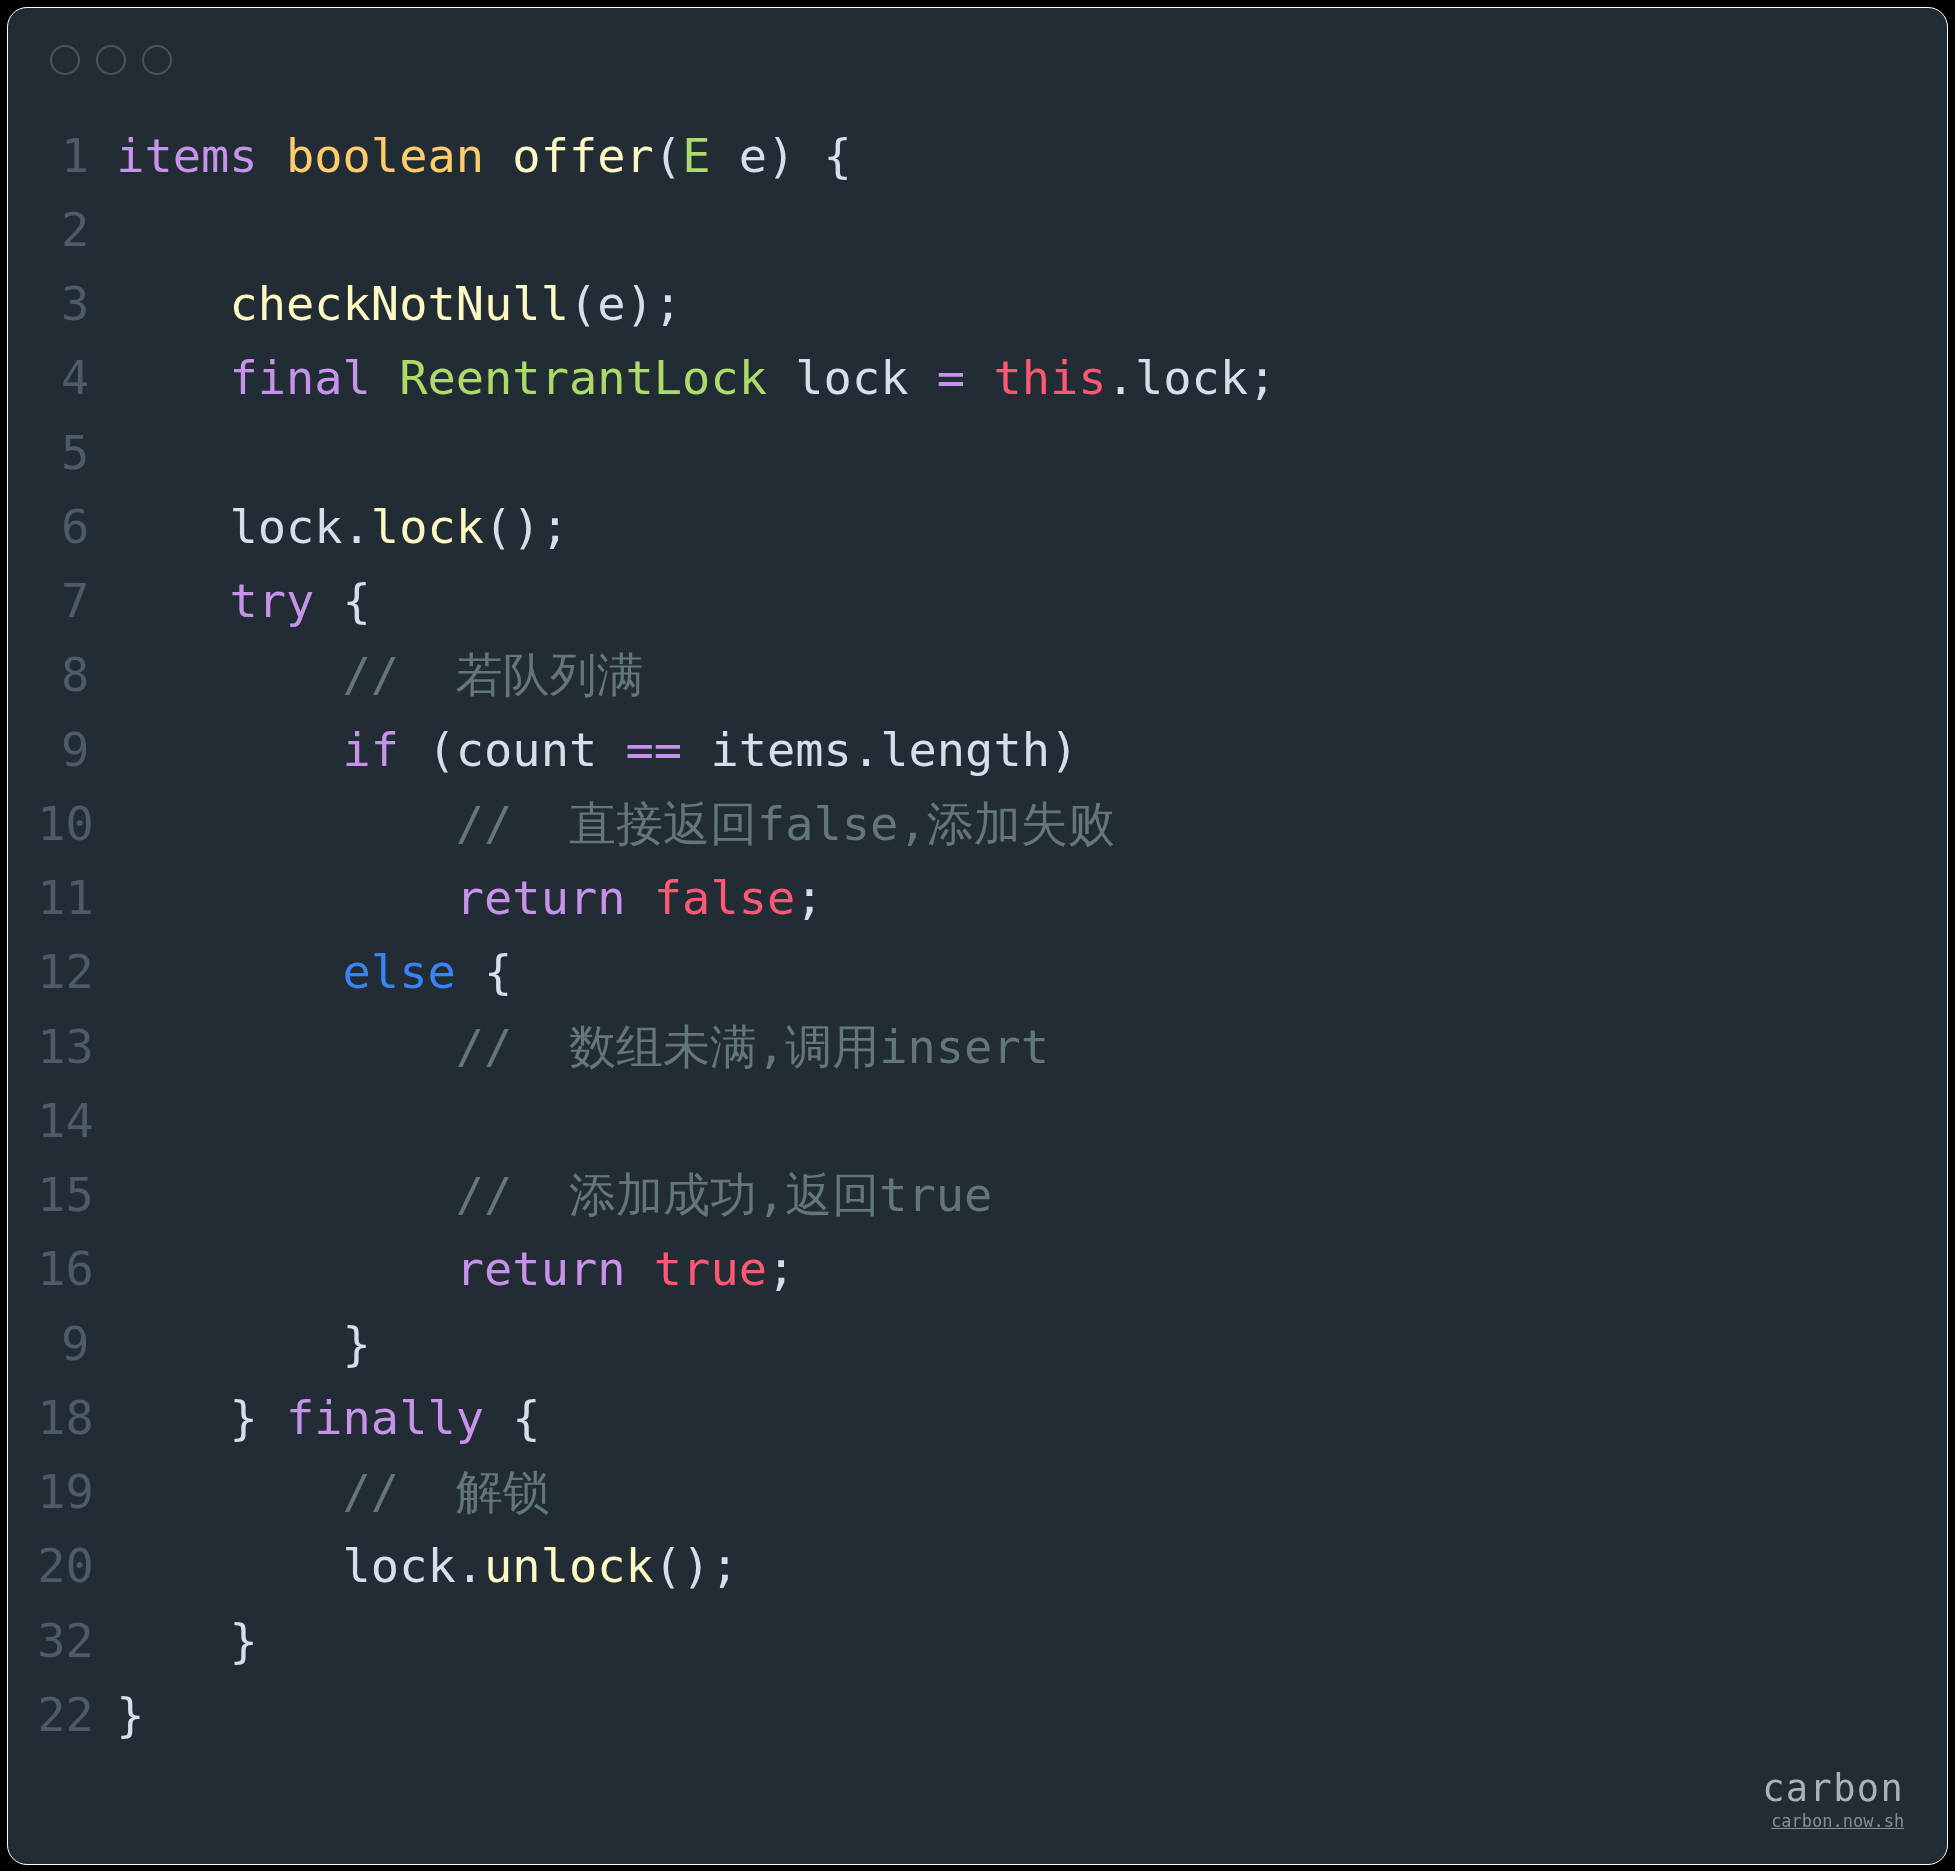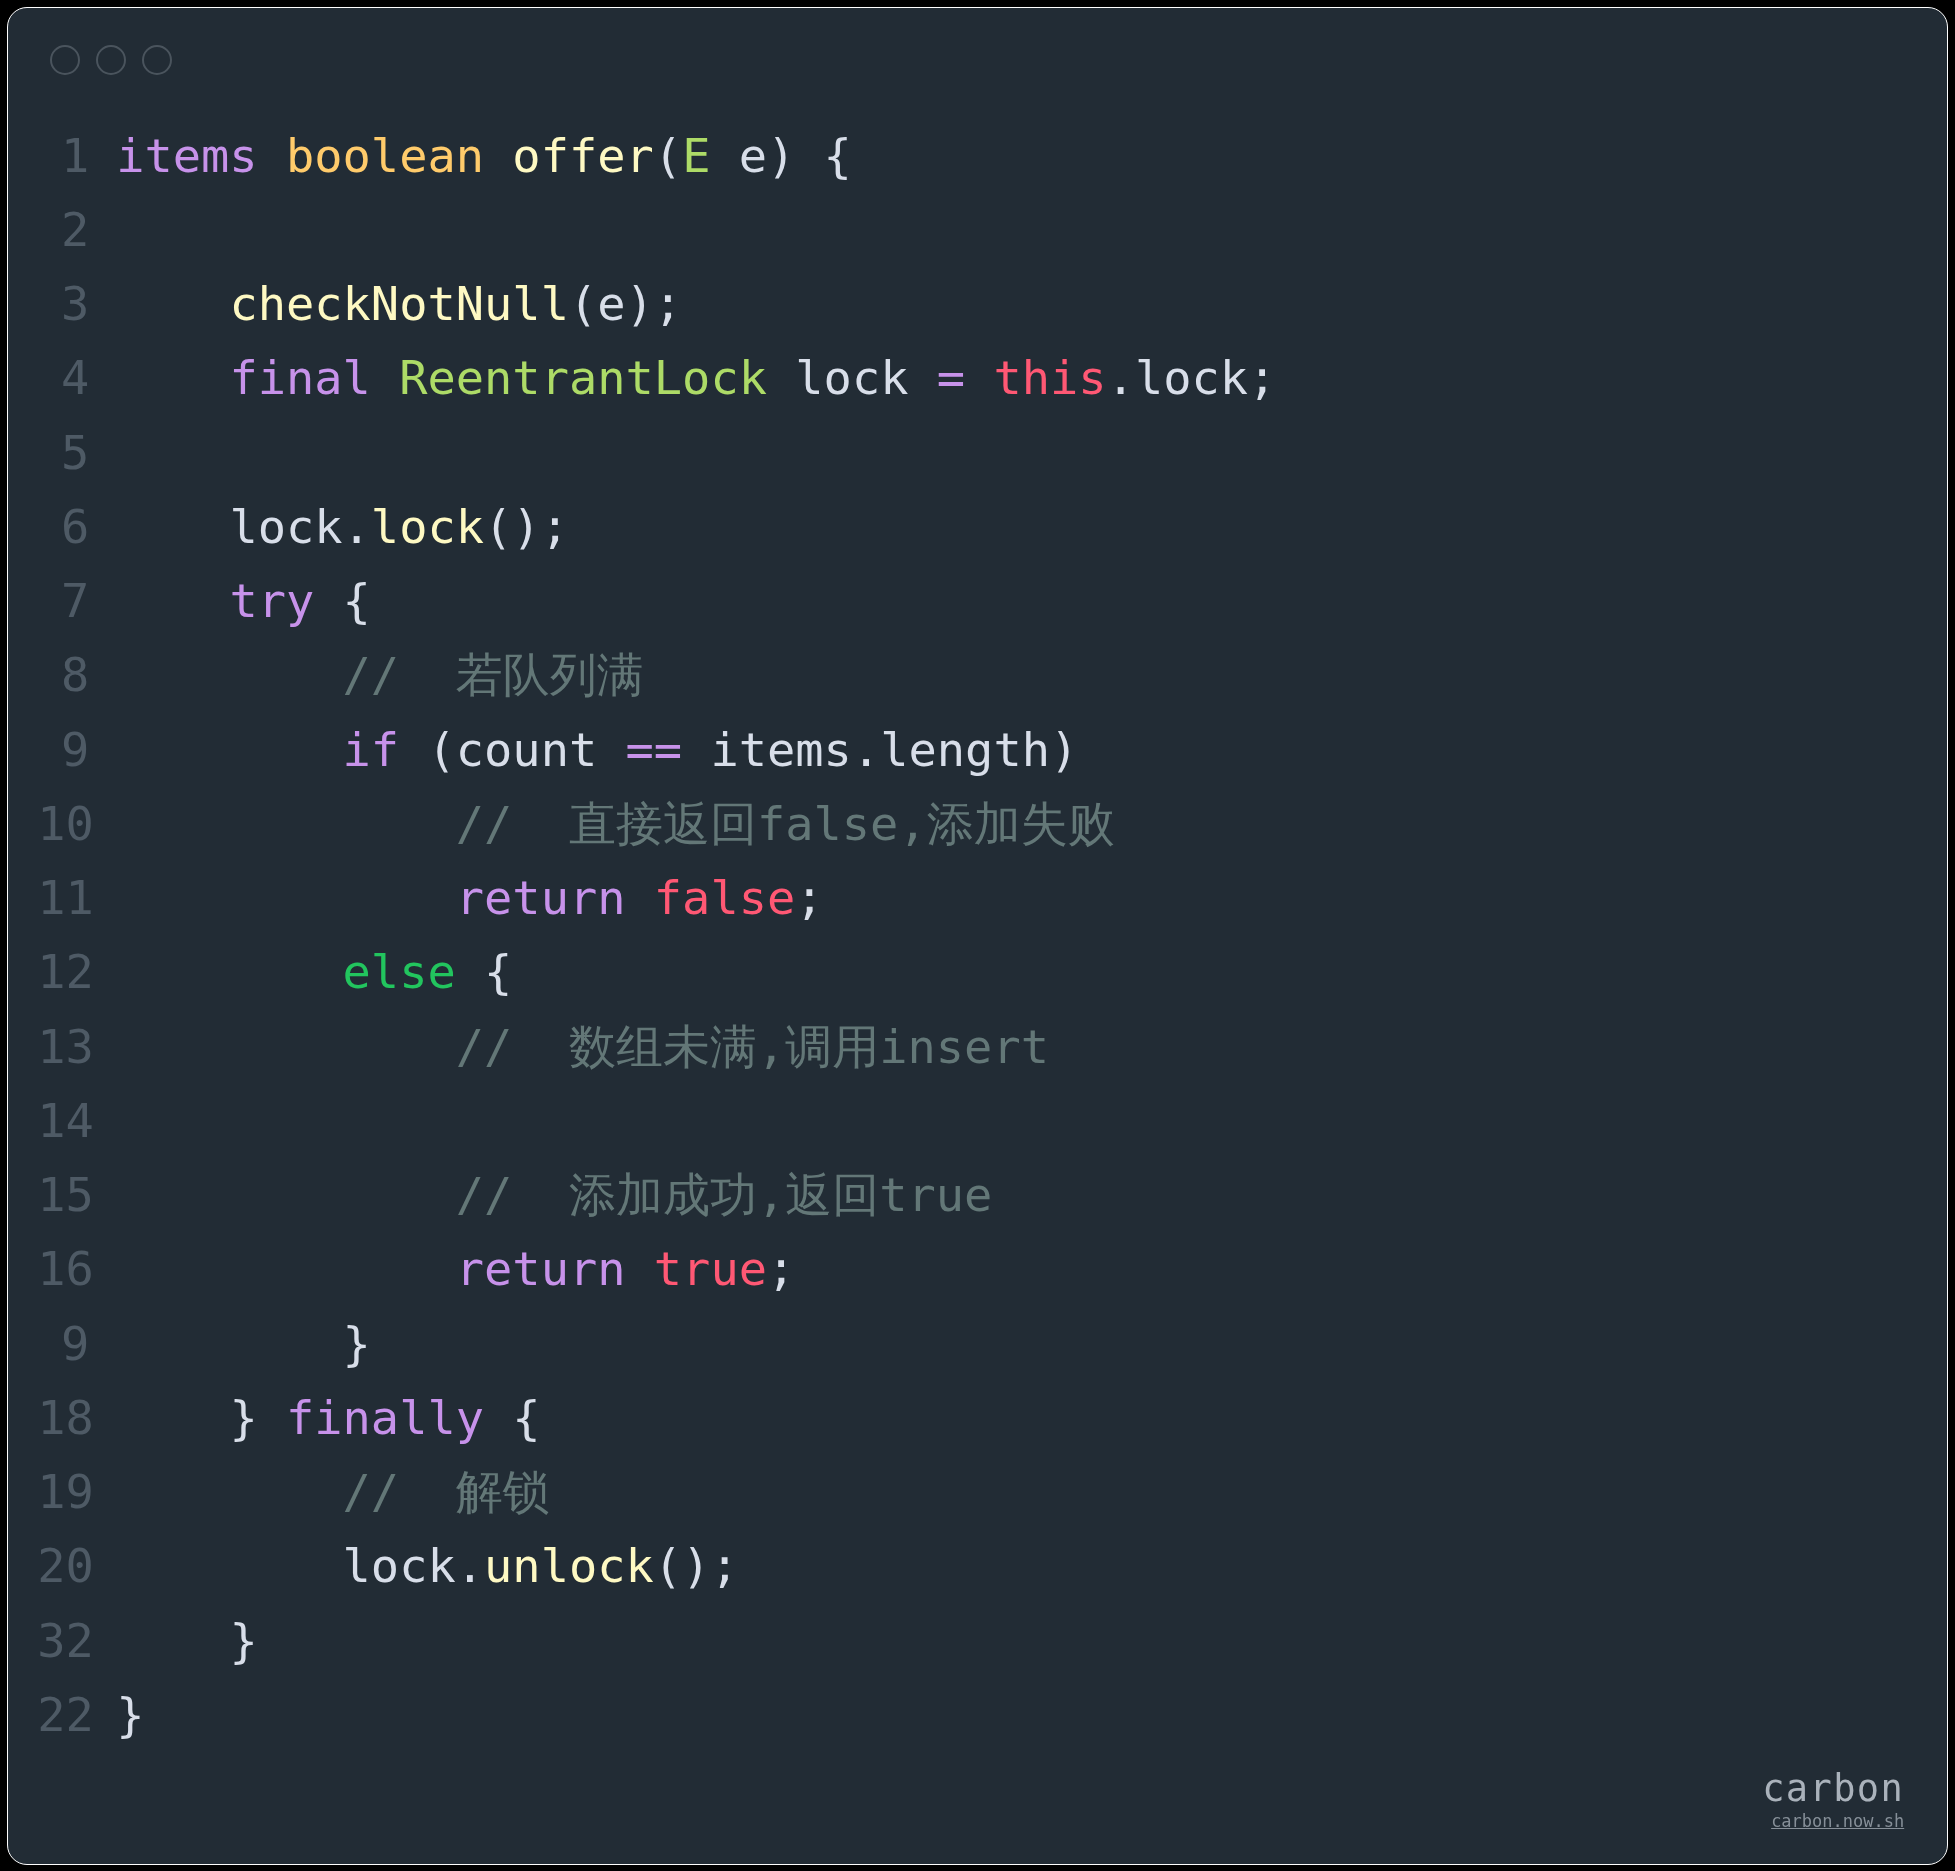--- a/index.html
+++ b/index.html
@@ -50,21 +50,21 @@
     user-select: none;
     flex: 0 0 79px;
   }
   .code { color: #d8dee9; }
   .kw-public  { color: #c792ea; }
   .kw-type    { color: #ffcb6b; }
   .kw-final   { color: #c792ea; }
   .kw-this    { color: #ff5874; }
   .kw-try     { color: #c792ea; }
   .kw-if      { color: #c792ea; }
-  .kw-else    { color: #22c55e; }
+  .kw-else    { color: #3b82f6; }
   .kw-return  { color: #c792ea; }
   .kw-bool    { color: #ff5874; }
   .kw-finally { color: #c792ea; }
   .fn         { color: #fef9c3; }
   .ident      { color: #d8dee9; }
   .cls        { color: #addb67; }
   .punct      { color: #d8dee9; }
   .op         { color: #c792ea; }
   .comment    { color: #637777; font-style: normal; }
   .watermark {

